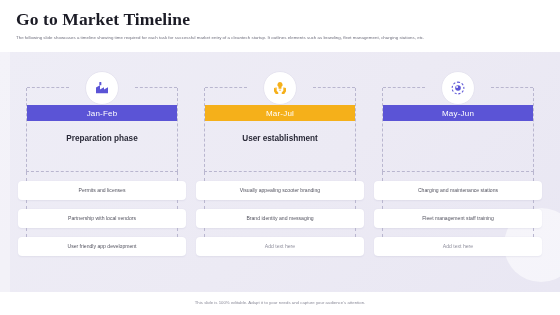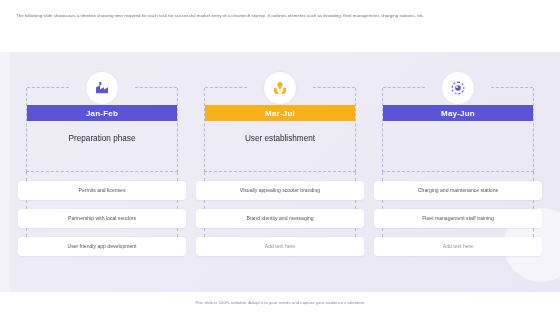--- a/index.html
+++ b/index.html
@@ -139,30 +139,30 @@
 
   .icon-circle svg { display: block; }
 
   .period-banner {
     margin: 0;
     height: 16px;
     display: flex;
     align-items: center;
     justify-content: center;
     font-size: 8px;
-    font-weight: 700;
+    font-weight: 400;
     color: #ffffff;
     letter-spacing: 0.2px;
   }
 
   .phase-name {
     padding: 12px 4px 14px;
     text-align: center;
     font-size: 8.2px;
-    font-weight: 400;
+    font-weight: 700;
     color: #2a2a38;
     line-height: 11px;
   }
 
   
   .connector {
     height: 9px;
     position: relative;
   }
   .connector::before,
@@ -211,20 +211,21 @@
 <body>
 
 <div class="slide">
 
   <div class="bg-panel">
     <div class="bg-circle"></div>
   </div>
   <div class="bg-strip-left"></div>
 
   <div class="header">
+    <div class="page-title">Go to Market Timeline</div>
     <div class="page-subtitle">The following slide showcases a timeline showing time required for each task for successful market entry of a cleantech startup. It outlines elements such as branding, fleet management, charging stations, etc.</div>
   </div>
 
   <div class="timeline">
 
     <div class="column">
       <div class="head-card">
         <div class="icon-circle">
           <svg width="16" height="16" viewBox="0 0 24 24" fill="#5b54d6">
             <path d="M3 20h18v-9l-6 3.2V11l-6 3.2V8L3 11.2z"></path>

